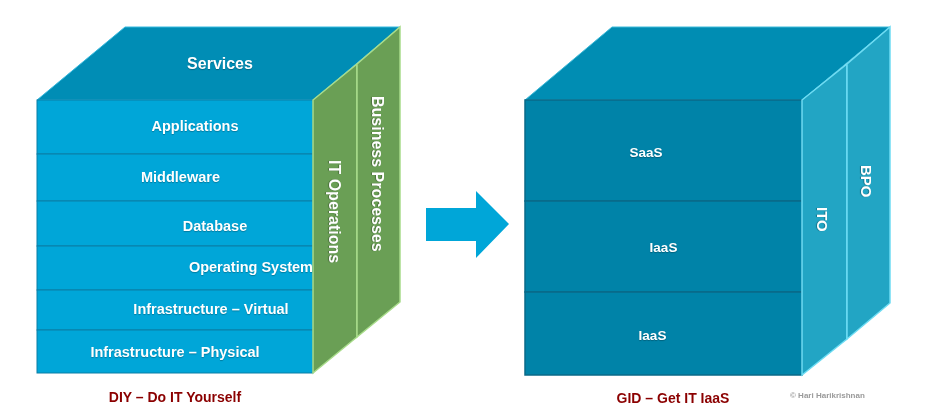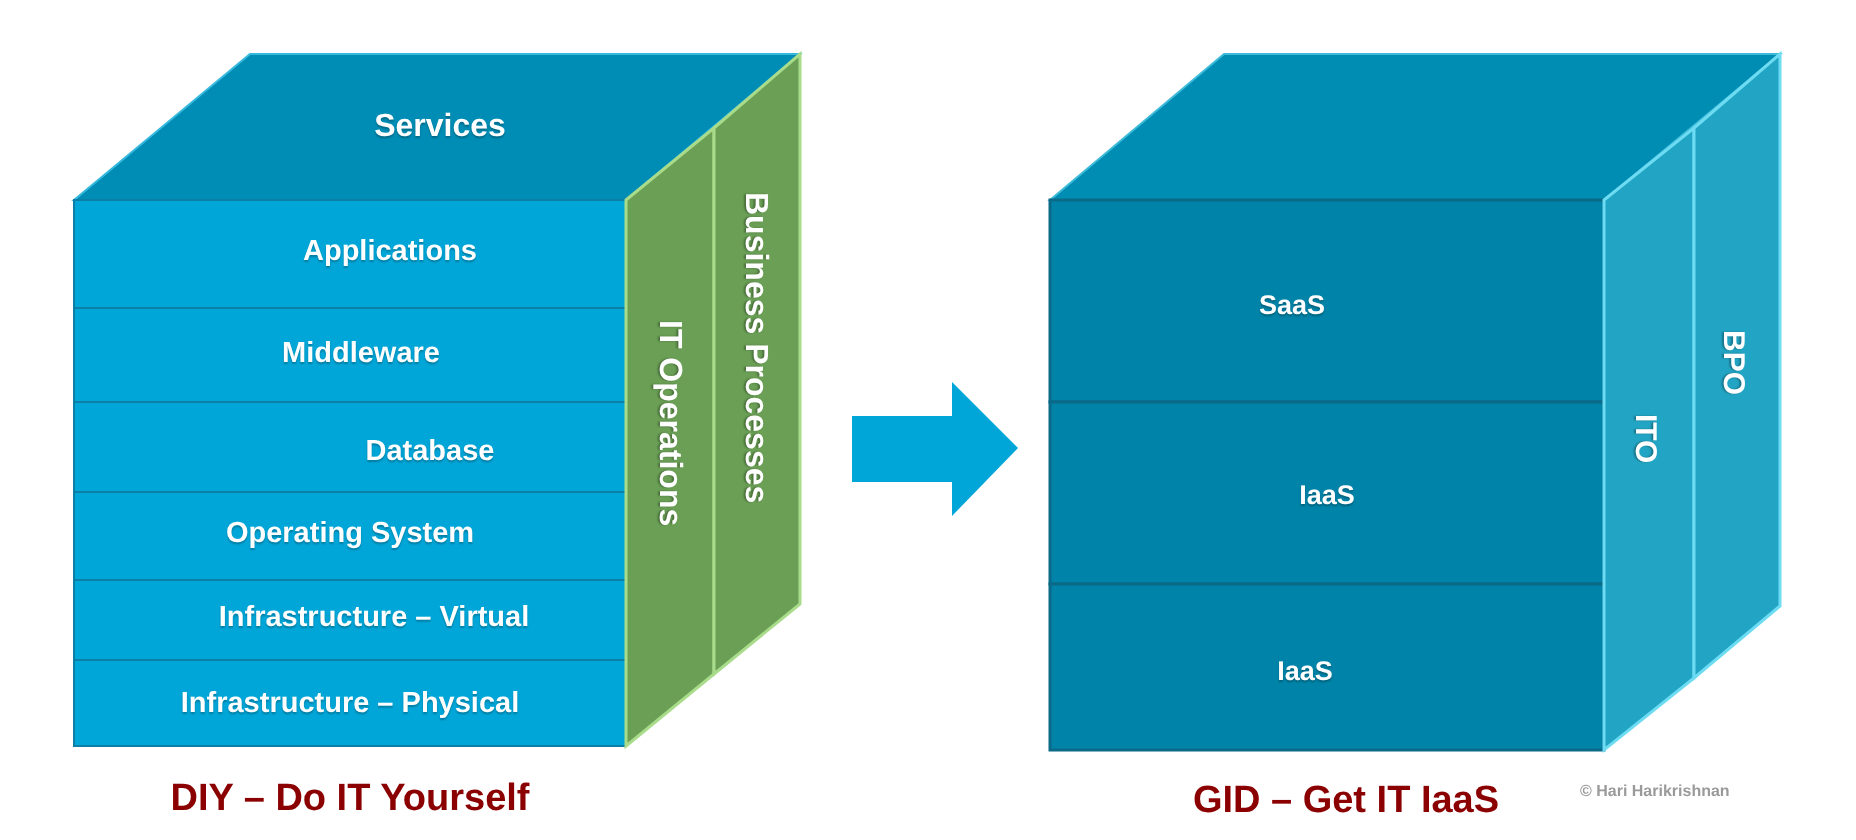--- a/index.html
+++ b/index.html
@@ -1,20 +1,20 @@
 <!DOCTYPE html>
 <html><head>
 <meta charset="utf-8">
 <style>
   html,body{margin:0;padding:0;background:#ffffff;}
   body{width:928px;height:420px;position:relative;overflow:hidden;font-family:"Liberation Sans",sans-serif;}
   svg{position:absolute;left:0;top:0;}
   .lbl{position:absolute;color:#ffffff;font-weight:bold;text-align:center;font-size:14.5px;text-shadow:0 1px 1px rgba(0,0,0,0.25);white-space:nowrap;}
   .vlbl{position:absolute;color:#ffffff;font-weight:bold;font-size:16px;writing-mode:vertical-rl;white-space:nowrap;text-shadow:0 1px 1px rgba(0,0,0,0.3);}
-  .caption{position:absolute;color:#8b0000;font-weight:bold;font-size:19px;text-align:center;white-space:nowrap;}
+  .caption{position:absolute;color:#8b0000;font-weight:bold;font-size:14px;text-align:center;white-space:nowrap;}
   .credit{position:absolute;color:#9a9a9a;font-size:8px;font-weight:bold;white-space:nowrap;}
 </style>
 </head>
 <body>
 
 <svg width="928" height="420">
 
   <g>
     <polygon points="37,100 125,27 400,27 313,100" fill="#008db5" stroke="#37b9de" stroke-width="1"></polygon>
     <g>
@@ -38,22 +38,22 @@
     <rect x="525" y="292" width="277" height="83" fill="#0083a8" stroke="#0a6a88" stroke-width="1.5"></rect>
     <polygon points="802,100 847,64 847,339 802,375" fill="#22a5c4" stroke="#6ddcf3" stroke-width="1.5"></polygon>
     <polygon points="847,64 890,27 890,303 847,339" fill="#22a5c4" stroke="#6ddcf3" stroke-width="1.5"></polygon>
   </g>
 </svg>
 
 <div class="lbl" style="left:125px;top:55px;width:190px;font-size:16px;">Services</div>
 <div class="lbl" style="left:37px;top:118px;width:316px;">Applications</div>
 <div class="lbl" style="left:37px;top:169px;width:287px;">Middleware</div>
 <div class="lbl" style="left:37px;top:218px;width:276px;margin-left:40px;">Database</div>
-<div class="lbl" style="left:37px;top:259px;width:276px;">Operating System</div>
-<div class="lbl" style="left:37px;top:301px;width:300px;">Infrastructure – Virtual</div>
+<div class="lbl" style="left:37px;top:259px;width:276px;text-align:right;">Operating System</div>
+<div class="lbl" style="left:37px;top:301px;width:300px;padding-left:24px;">Infrastructure – Virtual</div>
 <div class="lbl" style="left:37px;top:344px;width:276px;">Infrastructure – Physical</div>
 <div class="vlbl" style="left:325px;top:160px;">IT Operations</div>
 <div class="vlbl" style="left:368px;top:96px;">Business Processes</div>
 <div class="caption" style="left:37px;top:389px;width:276px;">DIY – Do IT Yourself</div>
 
 <div class="lbl" style="left:525px;top:145px;width:242px;font-size:13.5px;">SaaS</div>
 <div class="lbl" style="left:525px;top:240px;width:277px;font-size:13.5px;">IaaS</div>
 <div class="lbl" style="left:525px;top:328px;width:255px;font-size:13.5px;">IaaS</div>
 <div class="vlbl" style="left:814px;top:207px;font-size:15px;">ITO</div>
 <div class="vlbl" style="left:858px;top:165px;font-size:15px;">BPO</div>

